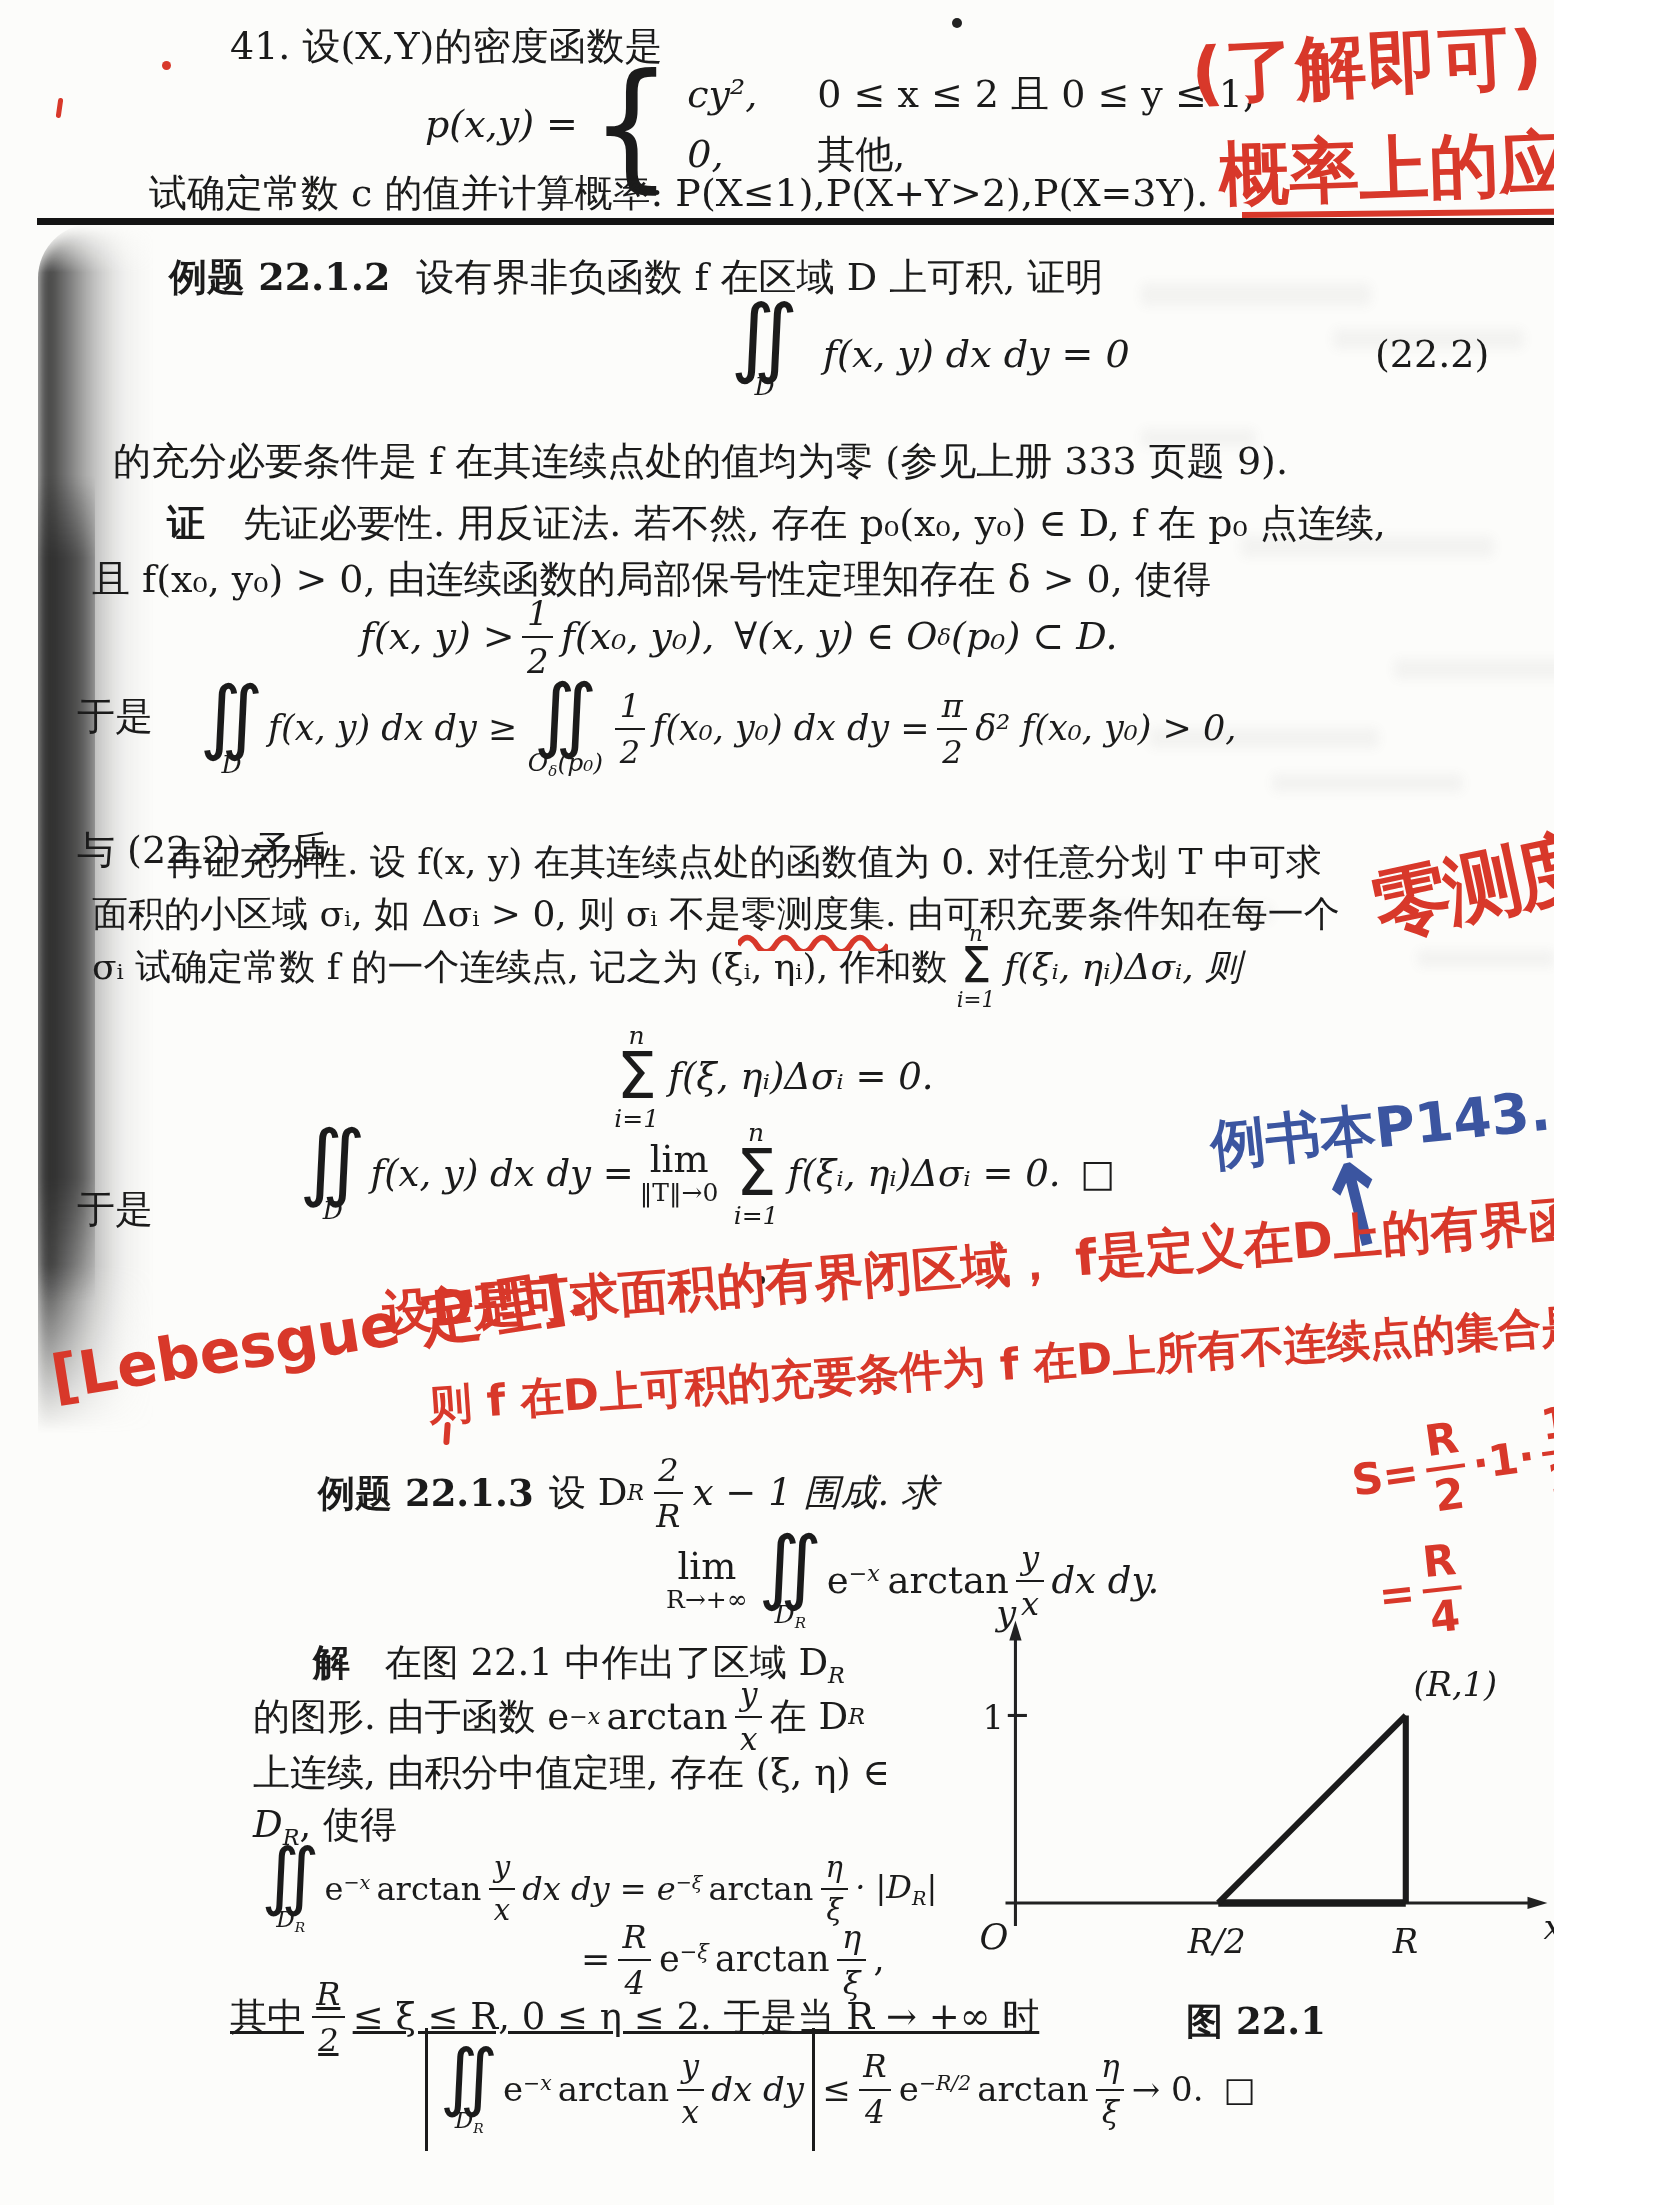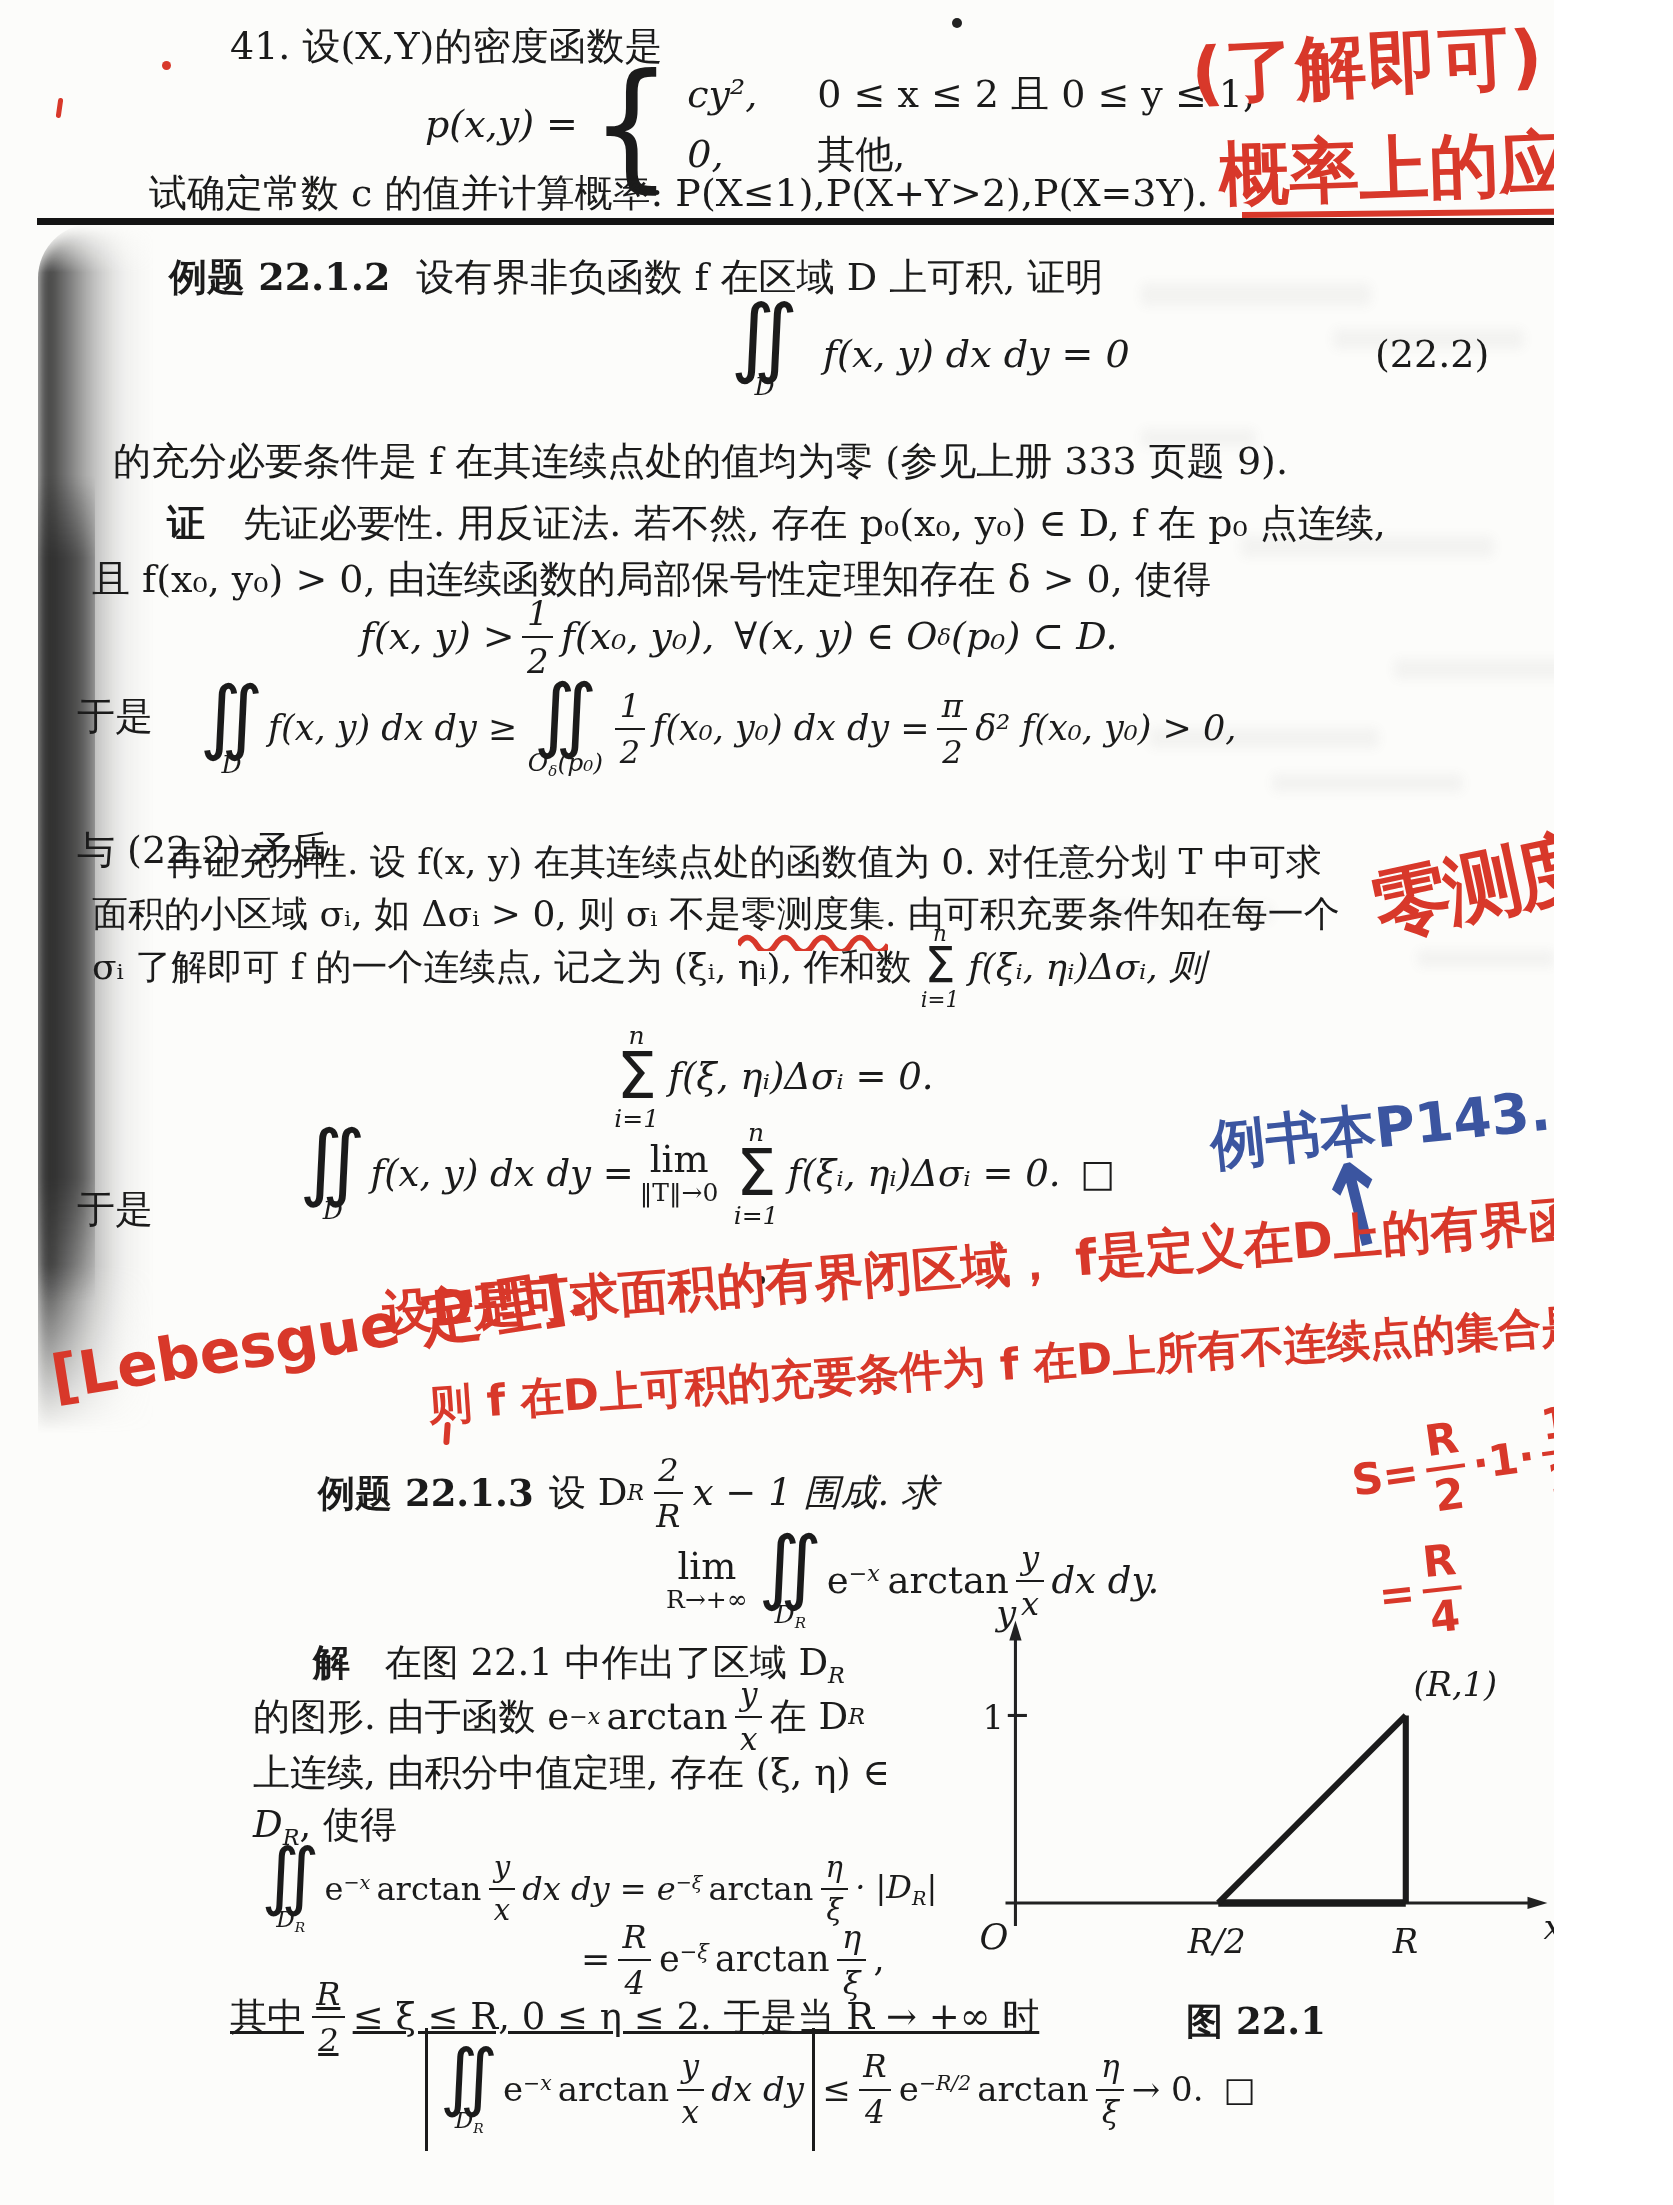--- a/index.html
+++ b/index.html
@@ -180,21 +180,21 @@
 
   <div class="t" style="left:77px;top:827px;">与 (22.2) 矛盾.</div>
 
   <div class="t" style="left:167px;top:839px;font-size:36px;">再证充分性. 设 f(x, y) 在其连续点处的函数值为 0. 对任意分划 T 中可求</div>
   <div class="t" style="left:92px;top:891px;font-size:36px;">
     <span>面积的小区域 σᵢ, 如 Δσᵢ &gt; 0, 则 σᵢ 不是</span><span class="wavy-host"><span>零测度集</span><svg class="wavy-svg" viewBox="0 0 120 14" preserveAspectRatio="none">
           <path d="M0 9 Q7.5 -2 15 9 T30 9 T45 9 T60 9 T75 9 T90 9 T105 9 T120 9" fill="none" stroke="#d8382a" stroke-width="4.5"></path>
         </svg></span><span>. 由可积充要条件知在每一个</span>
   </div>
   <div class="t row" style="left:92px;top:923px;font-size:36px;">
-    <span>σᵢ 了解即可 f 的一个连续点, 记之为 (ξᵢ, ηᵢ), 作和数</span>
+    <span>σᵢ 试确定常数 f 的一个连续点, 记之为 (ξᵢ, ηᵢ), 作和数</span>
     <span class="sumwrap small">
       <span class="stop">n</span>
       <span class="ssym">Σ</span>
       <span class="sbot">i=1</span>
     </span>
     <span class="it">f(ξᵢ, ηᵢ)Δσᵢ, 则</span>
   </div>
 
   <div class="t row" style="left:605px;top:1023px;">
     <span class="sumwrap">

